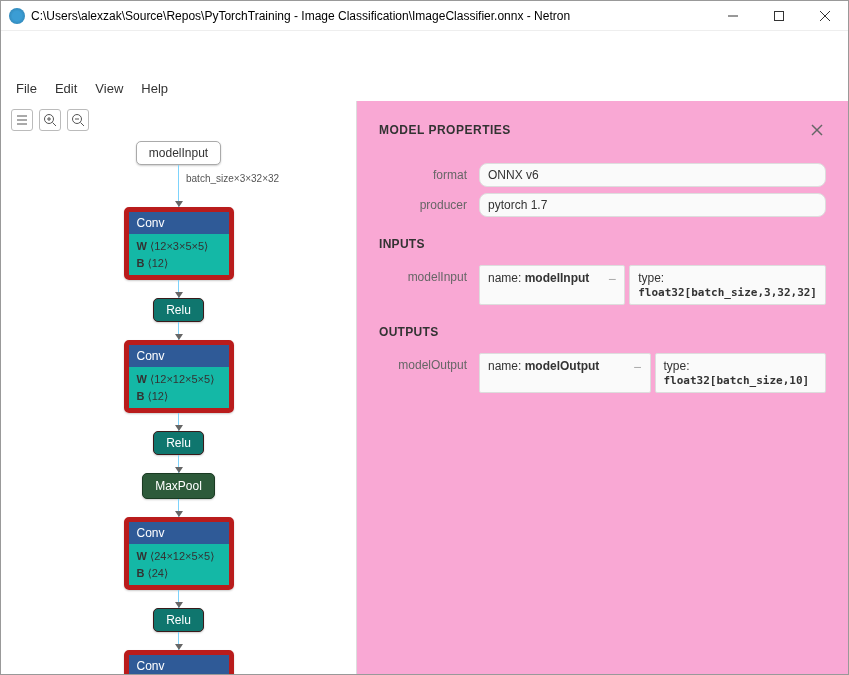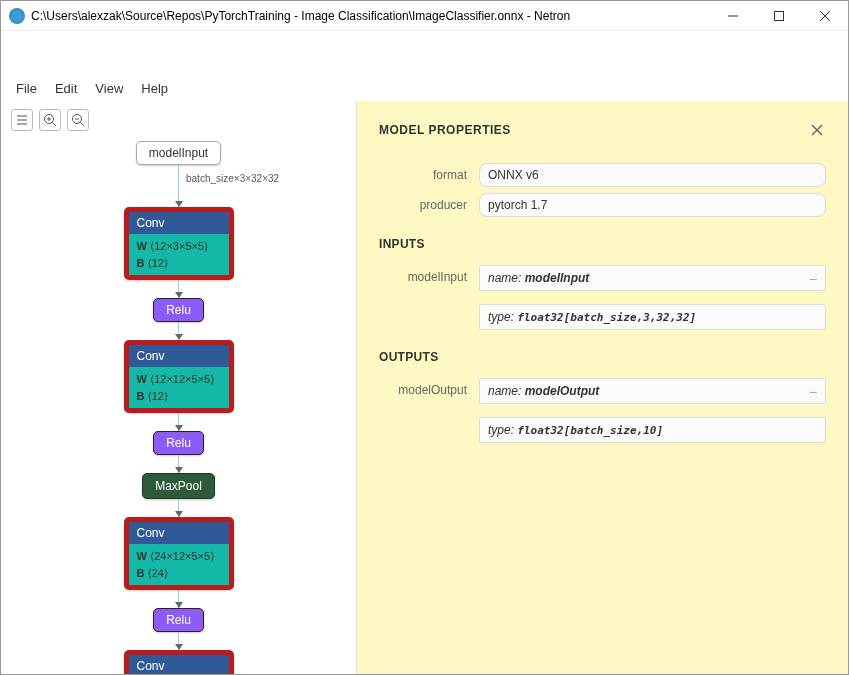--- a/index.html
+++ b/index.html
@@ -18,39 +18,39 @@
     .toolbar { position: absolute; top: 8px; left: 10px; display: flex; gap: 6px; }
     .tool-btn { width: 22px; height: 22px; border: 1px solid #bbb; border-radius: 3px; display: flex; align-items: center; justify-content: center; cursor: pointer; color: #555; background: #fff; }
     .tool-btn svg { width: 14px; height: 14px; }
     .graph { position: absolute; top: 40px; left: 50%; transform: translateX(-50%); display: flex; flex-direction: column; align-items: center; }
     .node { border-radius: 5px; overflow: hidden; box-shadow: 0 1px 2px rgba(0,0,0,0.2); text-align: left; }
     .node-input { border: 1px solid #aaa; border-radius: 5px; padding: 4px 12px; font-size: 12px; background: #fff; }
     .node-conv { width: 110px; border: 5px solid #b91c1c; }
     .node-conv .head { background: #2f5a97; color: #fff; padding: 4px 8px; font-size: 12px; }
     .node-conv .body { background: #14b8a6; padding: 4px 8px; font-size: 11px; line-height: 1.5; }
     .node-conv .body .lbl { font-weight: bold; margin-right: 3px; }
-    .node-relu { background: #8b5cf6; color: #fff; padding: 4px 12px; border-radius: 5px; font-size: 12px; border: 1px solid #3a1a1a; }
+    .node-relu { background: #0f766e; color: #fff; padding: 4px 12px; border-radius: 5px; font-size: 12px; border: 1px solid #3a1a1a; }
     .node-maxpool { background: #2d5a3a; color: #fff; padding: 5px 12px; border-radius: 5px; font-size: 12px; border: 1px solid #1a3a22; }
     .edge { width: 1px; background: #7dd3fc; position: relative; }
     .edge-short { height: 18px; }
     .edge-long { height: 42px; }
     .edge::after { content: ""; position: absolute; bottom: 0; left: -3px; border-left: 4px solid transparent; border-right: 4px solid transparent; border-top: 6px solid #666; }
     .edge-label { position: absolute; top: 8px; left: 8px; font-size: 10px; color: #555; white-space: nowrap; }
-    .sidebar { width: 492px; background: #fef9c3; border-left: 1px solid #ddd; padding: 20px 22px; overflow-y: auto; font-size: 13px; }
+    .sidebar { width: 492px; background: #f9a8d4; border-left: 1px solid #ddd; padding: 20px 22px; overflow-y: auto; font-size: 13px; }
     .sidebar-header { display: flex; justify-content: space-between; align-items: center; margin-bottom: 24px; }
     .sidebar-title { font-weight: bold; font-size: 12px; letter-spacing: 0.5px; color: #333; }
     .close-panel { width: 18px; height: 18px; cursor: pointer; color: #666; display:flex; align-items:center; justify-content:center;}
     .prop-row { display: flex; margin-bottom: 6px; align-items: flex-start; }
     .prop-label { width: 100px; text-align: right; padding-right: 12px; padding-top: 5px; font-size: 12px; color: #666; flex-shrink: 0; }
     .prop-value { flex: 1; background: #fafafa; border: 1px solid #ddd; border-radius: 8px; padding: 4px 8px; font-size: 12px; min-height: 24px; }
     .section-title { font-weight: bold; font-size: 12px; margin: 20px 0 14px 0; letter-spacing: 0.3px; }
     .field-box { flex: 1; background: #fafafa; border: 1px solid #ddd; border-radius: 2px; padding: 5px 8px; font-size: 12px; position: relative; }
     .field-box .minus { position: absolute; right: 8px; top: 5px; color: #aaa; font-size: 14px; cursor: pointer; }
     .field-box b { font-weight: bold; }
-    .stacked { display: flex; flex-direction: column; gap: 13px; flex: 1; font-style: italic; }
+    .stacked { display: flex; flex-direction: row; gap: 4px; flex: 1; }
     .mono { font-family: Consolas, monospace; font-size: 11px; }
   </style>
 </head>
 <body>
 
 <div class="window">
   <div class="titlebar">
     <div class="titlebar-icon"></div>
     <div class="titlebar-text">C:\Users\alexzak\Source\Repos\PyTorchTraining - Image Classification\ImageClassifier.onnx - Netron</div>
     <div class="win-controls">

